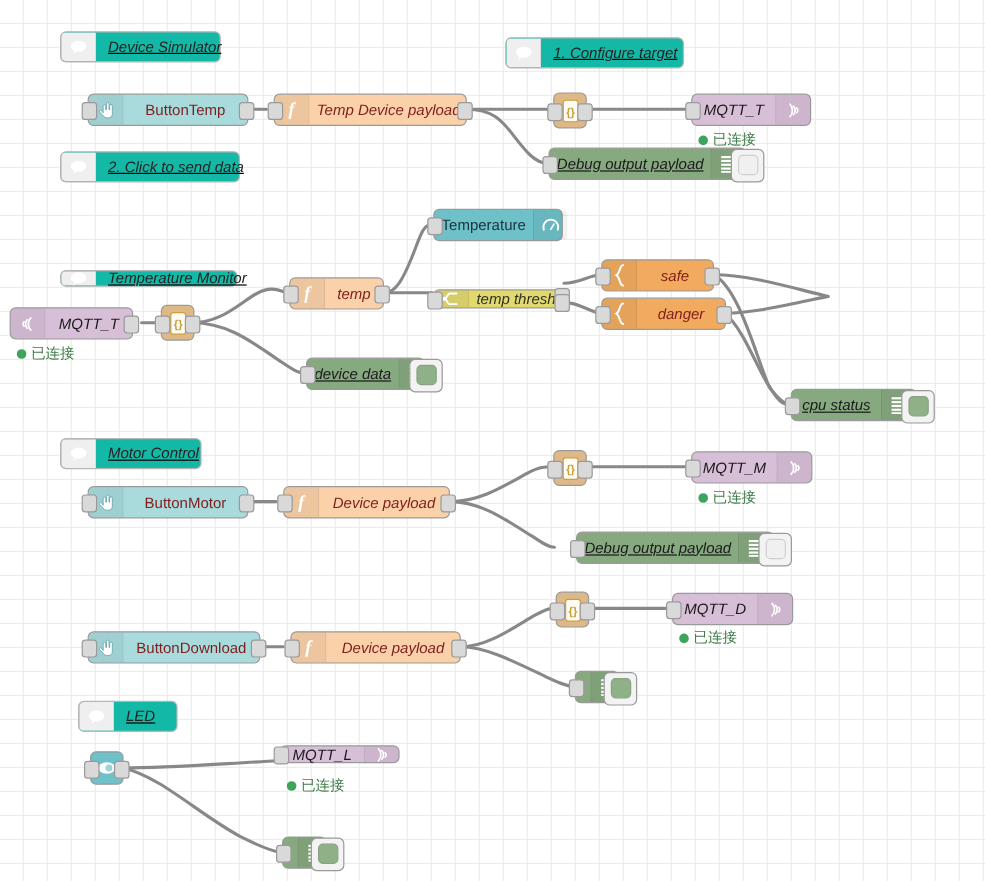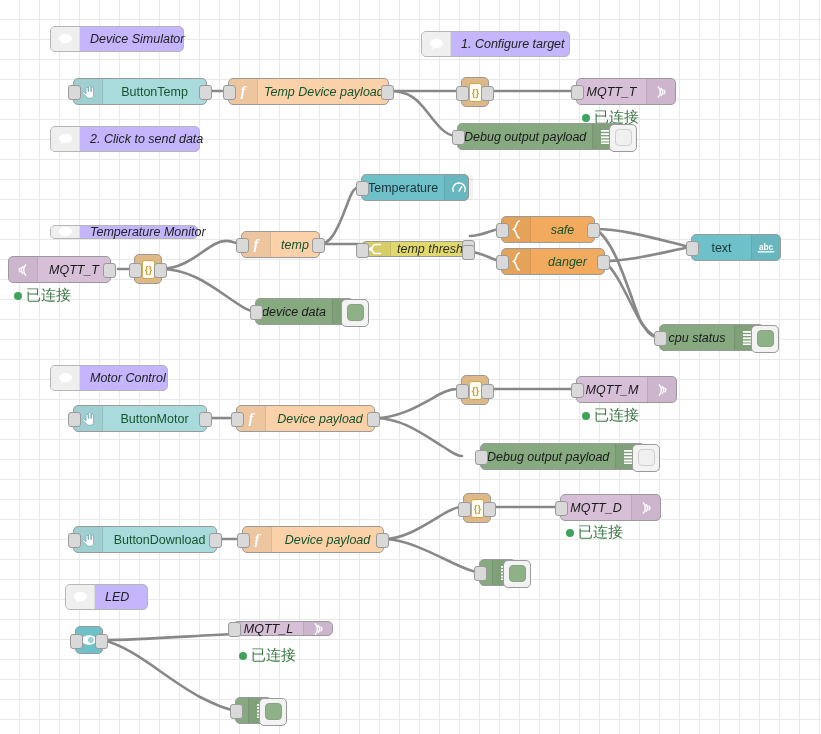--- a/index.html
+++ b/index.html
@@ -20,21 +20,21 @@
 
   
   .node{
     position:absolute;box-sizing:border-box;
     border:1px solid #9a9a9a;border-radius:5px;
     display:flex;align-items:stretch;overflow:visible;
     box-shadow:none;
   }
   .node .lbl{
     flex:1;display:flex;align-items:center;justify-content:center;
-    font-size:12.5px;font-style:italic;color:#14532d;white-space:nowrap;
+    font-size:12.5px;font-style:italic;color:#7f1d1d;white-space:nowrap;
     padding:0 6px;
   }
   .node .lbl.noital{font-style:normal;}
   .node .ic{
     width:28px;display:flex;align-items:center;justify-content:center;
     background:rgba(0,0,0,0.05);flex:0 0 28px;
   }
   .node .ic.left{border-right:1px solid rgba(0,0,0,0.08);border-radius:4px 0 0 4px;}
   .node .ic.right{border-left:1px solid rgba(0,0,0,0.08);border-radius:0 4px 4px 0;}
   .node .ic svg{display:block;}
@@ -51,25 +51,25 @@
 
   
   .n-inject   {background:#a9dbdd;}      
   .n-func     {background:#fad1a8;}      
   .n-json     {background:#deb887;}      
   .n-mqtt     {background:#d8bfd8;}      
   .n-debug    {background:#87a980;}      
   .n-switch   {background:#e2d96e;}      
   .n-change   {background:#f2ab5e;}      
   .n-ui       {background:#6fc1c9;}      
-  .n-comment  {background:#c4b5fd;border-color:#b6b6b6;}
+  .n-comment  {background:#14b8a6;border-color:#b6b6b6;text-decoration:underline;}
   .n-comment .ic{background:#efefef;border-right:1px solid #dcdcdc;}
   .n-comment .lbl{justify-content:flex-start;padding-left:10px;color:#222;}
 
-  .n-debug .lbl{color:#1a1a1a;}
+  .n-debug .lbl{color:#1a1a1a;text-decoration:underline;}
   .n-mqtt .lbl{color:#1a1a1a;}
   .n-ui .lbl{color:#18333a;font-style:normal;}
   .n-switch .lbl{color:#30302a;}
 
   
   .node.small{width:30px;height:34px;padding:0;}
   .node.small .ic{flex:1;width:auto;background:transparent;border:none;}
 
   
   .dbgbtn{
@@ -79,21 +79,21 @@
   }
   .dbgbtn .sq{width:15px;height:15px;border-radius:4px;border:1px solid #8aa283;background:#8fb187;}
   .dbgbtn.off .sq{background:#f0f0f0;border-color:#cfcfcf;}
 
   
   .status{
     position:absolute;font-size:10.5px;color:#4c7a50;white-space:nowrap;
     display:flex;align-items:center;gap:4px;
   }
   .status .dot{width:8px;height:8px;border-radius:50%;background:#3fa45b;display:inline-block;}
-  .status .txt{color:#3d7a46;font-size:15px;}
+  .status .txt{color:#3d7a46;font-size:12px;}
 </style>
 </head>
 <body>
 
 <div id="canvas">
 
   <svg id="wires">
 
     <path d="M207,91 C213,91 215,91 222,91"></path>
     <path d="M389,91 C410,91 418,100 428,113 C438,126 446,136 456,136"></path>
@@ -358,30 +358,20 @@
     <div class="port in"></div>
     <div class="ic left">
       <svg width="15" height="19" viewBox="0 0 14 20">
           <path d="M10 1 C6.5 1 7.5 8 4 9.8 C7.5 11.6 6.5 19 10 19" fill="none" stroke="#ffffff" stroke-width="1.7" stroke-linecap="round"></path>
         </svg>
     </div>
     <div class="lbl">danger</div>
     <div class="port out"></div>
   </div>
 
-  <div class="node n-ui" style="left:691px;top:234px;width:90px;height:27px;">
-    <div class="port in"></div>
-    <div class="lbl">text</div>
-    <div class="ic right">
-      <svg width="22" height="16" viewBox="0 0 24 16">
-          <text x="12" y="10" font-family="Liberation Sans, sans-serif" font-size="9" font-weight="bold" fill="#ffffff" text-anchor="middle">abc</text>
-          <rect x="3" y="11.5" width="18" height="1.4" fill="#ffffff"></rect>
-        </svg>
-    </div>
-  </div>
 
   <div class="node n-debug" style="left:659px;top:324px;width:105px;height:27px;">
     <div class="port in"></div>
     <div class="lbl">cpu status</div>
     <div class="ic right">
       <svg width="14" height="16" viewBox="0 0 14 16">
           <g fill="#ffffff">
             <rect x="1" y="1" width="12" height="1.8"></rect>
             <rect x="1" y="4.2" width="9" height="1.8"></rect>
             <rect x="1" y="7.4" width="12" height="1.8"></rect>

